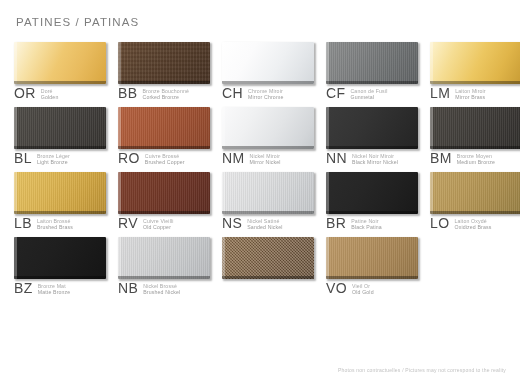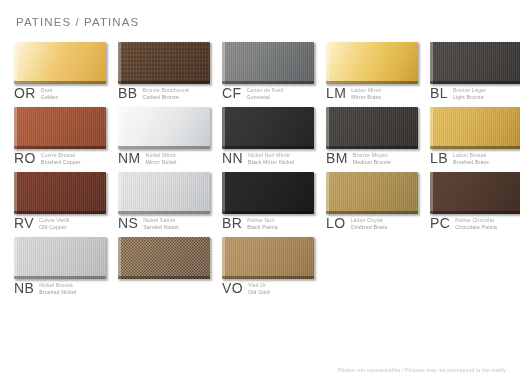--- a/index.html
+++ b/index.html
@@ -71,21 +71,21 @@
   }
   .swatch .edge {
     position: absolute; left: 0; top: 0; bottom: 0; width: 3px;
     background: rgba(255,255,255,0.30);
   }
 
   .caption {
     position: absolute;
     left: 0; top: 44px;
     display: flex;
-    align-items: center;
+    align-items: flex-end;
     gap: 5px;
   }
   .code {
     font-size: 14px;
     color: #4a4a4a;
     letter-spacing: 0.4px;
     line-height: 14px;
     font-weight: 400;
     white-space: nowrap;
   }
@@ -138,20 +138,34 @@
         </div>
         <div class="caption">
           <div class="code">BB</div>
           <div class="names">
             <div class="name-fr">Bronze Bouchonné</div>
             <div class="name-en">Corked Bronze</div>
           </div>
         </div>
       </div>
       <div class="cell">
+        <div class="swatch mirror" style="background: linear-gradient(120deg, rgb(255, 255, 255) 0%, rgb(251, 251, 252) 30%, rgb(238, 240, 242) 60%, rgb(226, 229, 232) 80%, rgb(212, 216, 220) 100%);">
+          <div class="sheen"></div>
+          <div class="edge"></div>
+          <div class="lip"></div>
+        </div>
+        <div class="caption">
+          <div class="code">CH</div>
+          <div class="names">
+            <div class="name-fr">Chrome Miroir</div>
+            <div class="name-en">Mirror Chrome</div>
+          </div>
+        </div>
+      </div>
+      <div class="cell">
         <div class="swatch brushed" style="background: linear-gradient(120deg, rgb(141, 143, 143) 0%, rgb(126, 128, 129) 35%, rgb(111, 114, 115) 65%, rgb(95, 98, 100) 100%);">
           <div class="sheen"></div>
           <div class="edge"></div>
           <div class="lip"></div>
         </div>
         <div class="caption">
           <div class="code">CF</div>
           <div class="names">
             <div class="name-fr">Canon de Fusil</div>
             <div class="name-en">Gunmetal</div>
@@ -306,30 +320,30 @@
         </div>
         <div class="caption">
           <div class="code">LO</div>
           <div class="names">
             <div class="name-fr">Laiton Oxydé</div>
             <div class="name-en">Oxidized Brass</div>
           </div>
         </div>
       </div>
       <div class="cell">
-        <div class="swatch matte" style="background: linear-gradient(120deg, rgb(93, 68, 55) 0%, rgb(84, 61, 50) 40%, rgb(75, 54, 44) 70%, rgb(64, 45, 37) 100%);">
-          <div class="sheen"></div>
-          <div class="edge"></div>
-          <div class="lip"></div>
-        </div>
-        <div class="caption">
-          <div class="code">PC</div>
-          <div class="names">
-            <div class="name-fr">Patine Chocolat</div>
-            <div class="name-en">Chocolate Patina</div>
+        <div class="swatch matte" style="background: linear-gradient(120deg, rgb(35, 35, 35) 0%, rgb(31, 31, 31) 40%, rgb(26, 26, 26) 70%, rgb(21, 21, 21) 100%);">
+          <div class="sheen"></div>
+          <div class="edge"></div>
+          <div class="lip"></div>
+        </div>
+        <div class="caption">
+          <div class="code">BZ</div>
+          <div class="names">
+            <div class="name-fr">Bronze Mat</div>
+            <div class="name-en">Matte Bronze</div>
           </div>
         </div>
       </div>
       <div class="cell">
         <div class="swatch brushed" style="background: linear-gradient(120deg, rgb(220, 220, 221) 0%, rgb(209, 210, 211) 40%, rgb(198, 200, 202) 70%, rgb(185, 187, 190) 100%);">
           <div class="sheen"></div>
           <div class="edge"></div>
           <div class="lip"></div>
         </div>
         <div class="caption">

